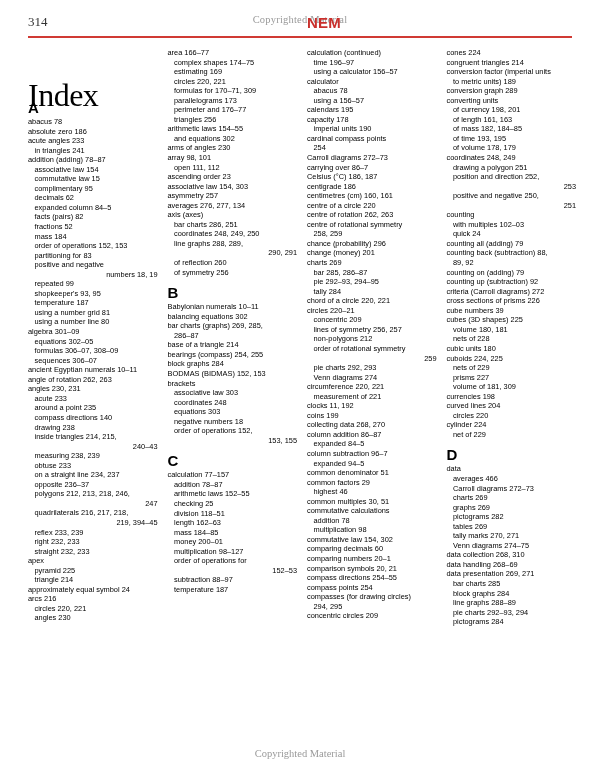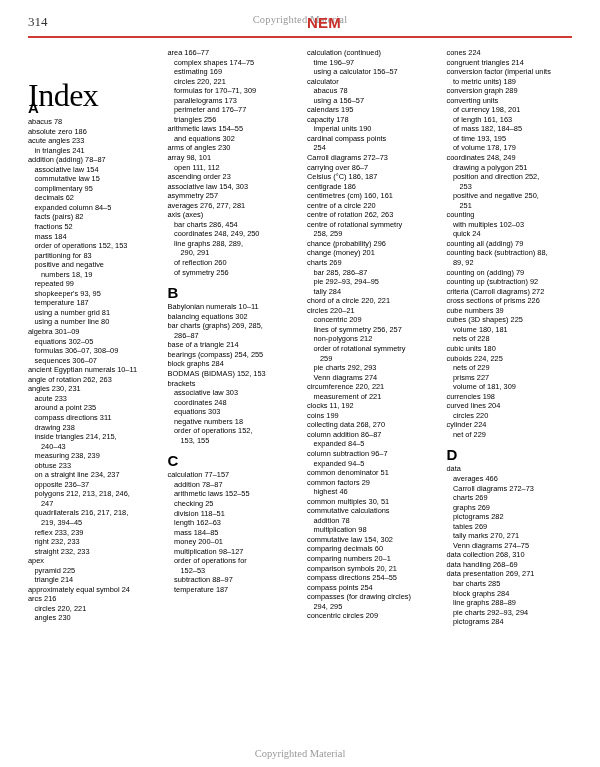--- a/index.html
+++ b/index.html
@@ -99,21 +99,21 @@
     font-weight: bold;
     line-height: 17px;
     margin-top: 7px;
     margin-bottom: 1px;
     font-family: "Liberation Sans", sans-serif;
   }
   .letter.tight { margin-top: 3px; }
   .entry { white-space: pre-wrap; }
   .lvl0 { padding-left: 0; text-indent: 0; }
   .lvl1 { padding-left: 6.5px; }
-  .lvl2 { padding-left: 13px; }
+  .lvl2 { padding-left: 13px; text-align: right; }
   
   .footer {
     position: absolute;
     bottom: 8px;
     left: 0; right: 0;
     text-align: center;
     font-size: 10.5px;
     color: #9a9a9a;
     font-family: "Liberation Serif", serif;
   }
@@ -161,21 +161,21 @@
         <div class="entry lvl1">using a number line 80</div>
         <div class="entry lvl0">algebra 301–09</div>
         <div class="entry lvl1">equations 302–05</div>
         <div class="entry lvl1">formulas 306–07, 308–09</div>
         <div class="entry lvl1">sequences 306–07</div>
         <div class="entry lvl0">ancient Egyptian numerals 10–11</div>
         <div class="entry lvl0">angle of rotation 262, 263</div>
         <div class="entry lvl0">angles 230, 231</div>
         <div class="entry lvl1">acute 233</div>
         <div class="entry lvl1">around a point 235</div>
-        <div class="entry lvl1">compass directions 311</div>
+        <div class="entry lvl1">compass directions 140</div>
         <div class="entry lvl1">drawing 238</div>
         <div class="entry lvl1">inside triangles 214, 215,</div>
         <div class="entry lvl2">240–43</div>
         <div class="entry lvl1">measuring 238, 239</div>
         <div class="entry lvl1">obtuse 233</div>
         <div class="entry lvl1">on a straight line 234, 237</div>
         <div class="entry lvl1">opposite 236–37</div>
         <div class="entry lvl1">polygons 212, 213, 218, 246,</div>
         <div class="entry lvl2">247</div>
         <div class="entry lvl1">quadrilaterals 216, 217, 218,</div>
@@ -201,23 +201,23 @@
         <div class="entry lvl1">perimeter and 176–77</div>
         <div class="entry lvl1">triangles 256</div>
         <div class="entry lvl0">arithmetic laws 154–55</div>
         <div class="entry lvl1">and equations 302</div>
         <div class="entry lvl0">arms of angles 230</div>
         <div class="entry lvl0">array 98, 101</div>
         <div class="entry lvl1">open 111, 112</div>
         <div class="entry lvl0">ascending order 23</div>
         <div class="entry lvl0">associative law 154, 303</div>
         <div class="entry lvl0">asymmetry 257</div>
-        <div class="entry lvl0">averages 276, 277, 281</div>
+        <div class="entry lvl0">averages 276, 277, 134</div>
         <div class="entry lvl0">axis (axes)</div>
-        <div class="entry lvl1">bar charts 286, 454</div>
+        <div class="entry lvl1">bar charts 286, 251</div>
         <div class="entry lvl1">coordinates 248, 249, 250</div>
         <div class="entry lvl1">line graphs 288, 289,</div>
         <div class="entry lvl2">290, 291</div>
         <div class="entry lvl1">of reflection 260</div>
         <div class="entry lvl1">of symmetry 256</div>
         <div class="letter">B</div>
         <div class="entry lvl0">Babylonian numerals 10–11</div>
         <div class="entry lvl0">balancing equations 302</div>
         <div class="entry lvl0">bar charts (graphs) 269, 285,</div>
         <div class="entry lvl1">286–87</div>

